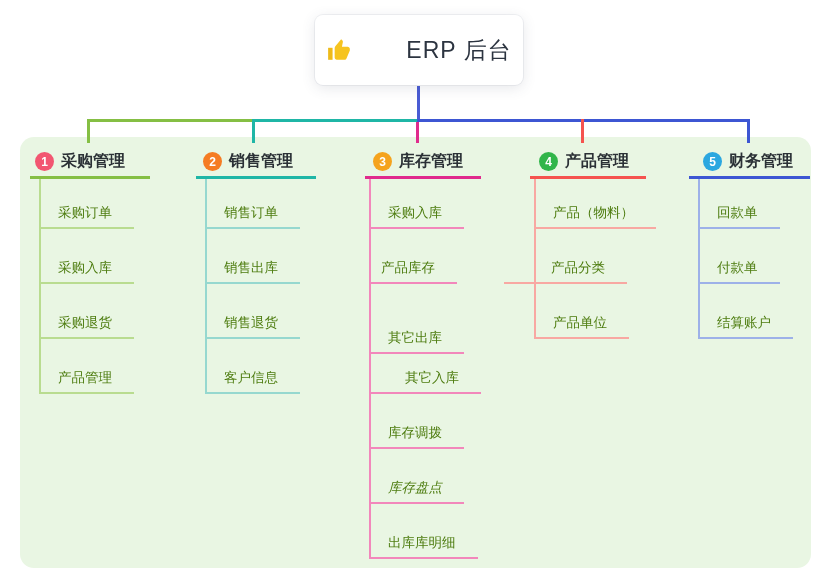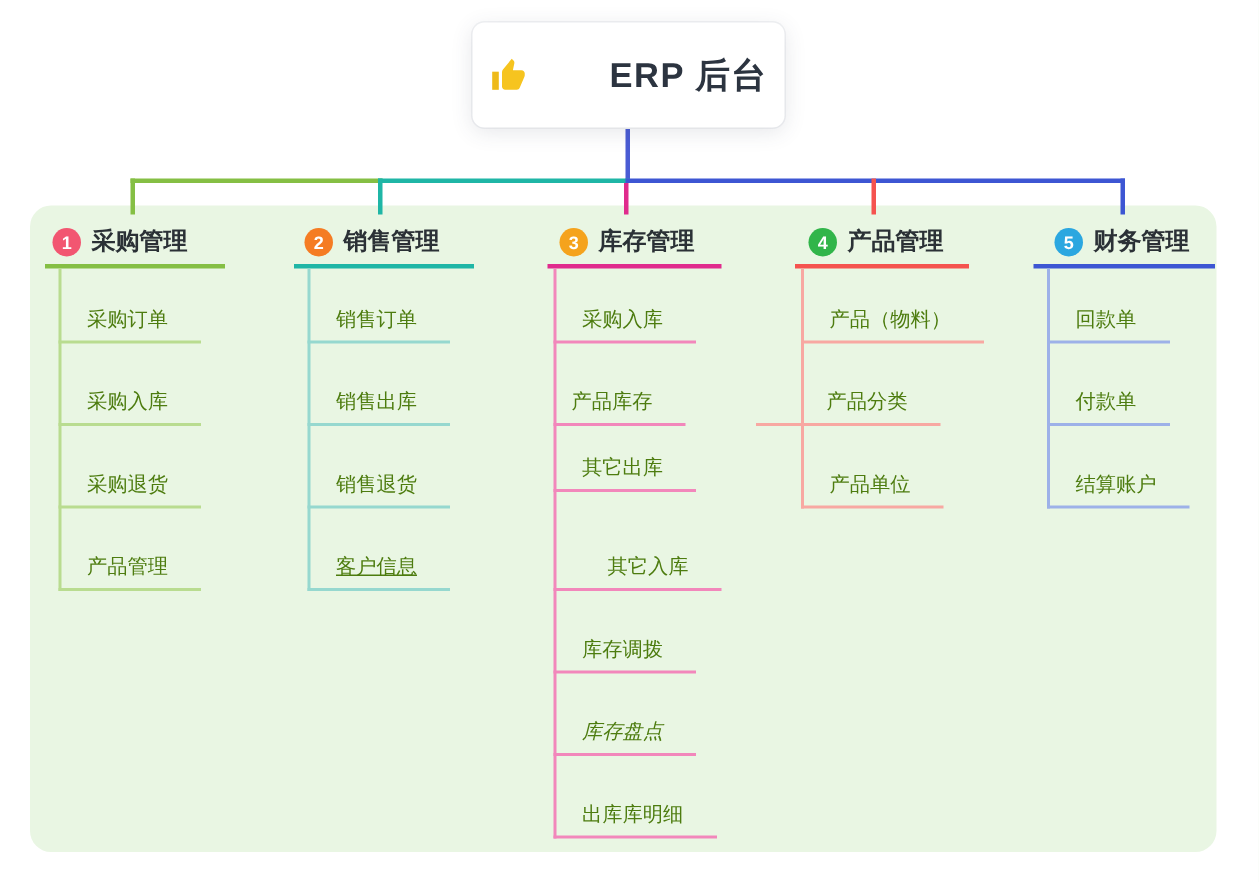--- a/index.html
+++ b/index.html
@@ -1,21 +1,21 @@
 <!DOCTYPE html>
 <html><head>
 <meta charset="utf-8">
 <style>
   html,body{margin:0;padding:0;background:#ffffff;}
   body{font-family:"Liberation Sans","DejaVu Sans",sans-serif;}
   .canvas{position:relative;width:839px;height:588px;background:#ffffff;overflow:hidden;}
   .panel{position:absolute;left:20px;top:137px;width:791px;height:431px;background:#e9f6e3;border-radius:14px;}
   .root-card{position:absolute;left:315px;top:15px;width:208px;height:70px;background:#ffffff;border-radius:8px;
              box-shadow:0 3px 14px rgba(60,70,90,.13), 0 0 0 1px #f2f3f5;display:flex;align-items:center;justify-content:center;gap:10px;cursor:pointer;}
-  .root-card .label{font-size:23px;color:#2c3440;font-weight:700;letter-spacing:1px;margin-left:44px;}
+  .root-card .label{font-size:23px;color:#2c3440;font-weight:400;letter-spacing:1px;margin-left:44px;}
   .thumb-icon{width:26px;height:26px;display:inline-block;}
   .line{position:absolute;}
   .branch-header{position:absolute;display:flex;align-items:center;gap:7px;cursor:pointer;}
   .badge{width:19px;height:19px;border-radius:50%;color:#ffffff;font-size:12px;font-weight:bold;
          display:flex;align-items:center;justify-content:center;flex:0 0 auto;}
   .branch-label{font-size:16px;font-weight:600;color:#2b3136;white-space:nowrap;}
   .leaf{position:absolute;height:26px;line-height:24px;font-size:13.5px;color:#4d7c0f;white-space:nowrap;
         padding:0 22px 0 19px;border-bottom-style:solid;border-bottom-width:2px;cursor:pointer;}
 </style>
 </head>
@@ -63,28 +63,28 @@
       <div class="leaf" style="left: 39px; top: 256px; border-bottom-color: rgb(185, 220, 144);">采购入库</div>
       <div class="leaf" style="left: 39px; top: 311px; border-bottom-color: rgb(185, 220, 144);">采购退货</div>
       <div class="leaf" style="left: 39px; top: 366px; border-bottom-color: rgb(185, 220, 144);">产品管理</div>
       <div class="branch-header" style="left: 203px; top: 151px;">
         <span class="badge" style="background: rgb(245, 124, 35);">2</span>
         <span class="branch-label">销售管理</span>
       </div>
       <div class="leaf" style="left: 205px; top: 201px; border-bottom-color: rgb(150, 216, 207);">销售订单</div>
       <div class="leaf" style="left: 205px; top: 256px; border-bottom-color: rgb(150, 216, 207);">销售出库</div>
       <div class="leaf" style="left: 205px; top: 311px; border-bottom-color: rgb(150, 216, 207);">销售退货</div>
-      <div class="leaf" style="left: 205px; top: 366px; border-bottom-color: rgb(150, 216, 207); text-decoration: underline;">客户信息</div>
+      <div class="leaf" style="left: 205px; top: 366px; border-bottom-color: rgb(150, 216, 207);">客户信息</div>
       <div class="branch-header" style="left: 373px; top: 151px;">
         <span class="badge" style="background: rgb(245, 163, 29);">3</span>
         <span class="branch-label">库存管理</span>
       </div>
       <div class="leaf" style="left: 369px; top: 201px; border-bottom-color: rgb(242, 135, 187);">采购入库</div>
       <div class="leaf" style="left: 369px; top: 256px; border-bottom-color: rgb(242, 135, 187); padding-left: 12px;">产品库存</div>
-      <div class="leaf" style="left: 369px; top: 300px; border-bottom-color: rgb(242, 135, 187); text-align: right;">其它出库</div>
+      <div class="leaf" style="left: 369px; top: 326px; border-bottom-color: rgb(242, 135, 187); text-align: right;">其它出库</div>
       <div class="leaf" style="left: 369px; top: 366px; border-bottom-color: rgb(242, 135, 187); padding-left: 36px;">其它入库</div>
       <div class="leaf" style="left: 369px; top: 421px; border-bottom-color: rgb(242, 135, 187);">库存调拨</div>
       <div class="leaf" style="left: 369px; top: 476px; border-bottom-color: rgb(242, 135, 187); font-style: italic;">库存盘点</div>
       <div class="leaf" style="left: 369px; top: 531px; border-bottom-color: rgb(242, 135, 187);">出库库明细</div>
       <div class="branch-header" style="left: 539px; top: 151px;">
         <span class="badge" style="background: rgb(49, 181, 74);">4</span>
         <span class="branch-label">产品管理</span>
       </div>
       <div class="leaf" style="left: 534px; top: 201px; border-bottom-color: rgb(248, 168, 162);">产品（物料）</div>
       <div class="leaf" style="left: 504px; top: 256px; border-bottom-color: rgb(248, 168, 162); padding-left: 47px;">产品分类</div>

